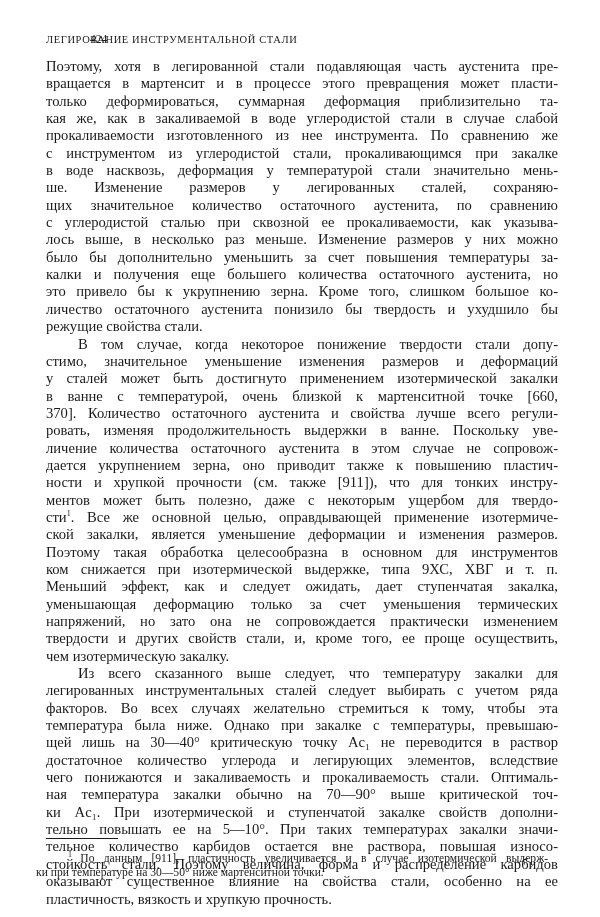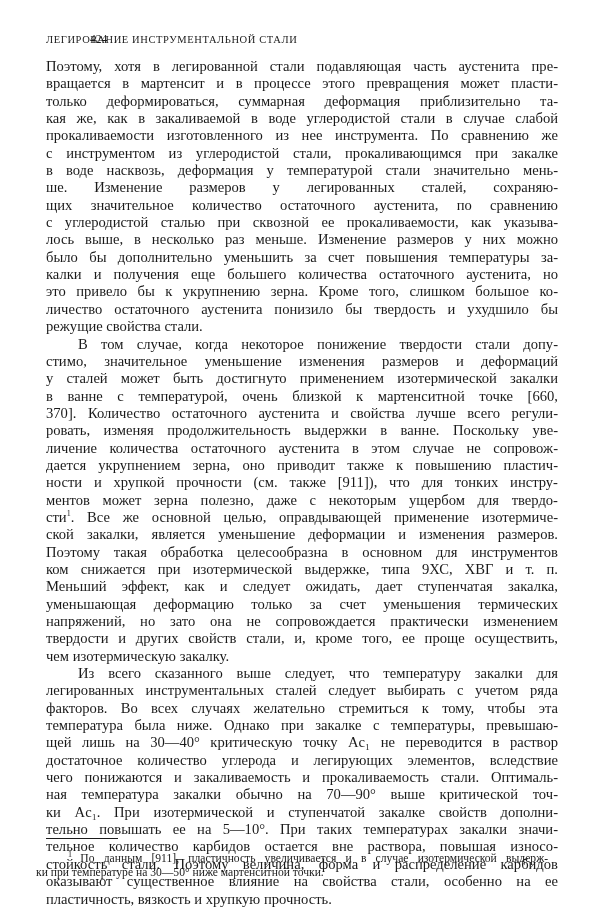--- a/index.html
+++ b/index.html
@@ -51,21 +51,21 @@
     <div class="line last"><span>режущие свойства стали.</span></div>
     <div class="line indent"><span>В том случае, когда некоторое понижение твердости стали допу-</span></div>
     <div class="line"><span>стимо, значительное уменьшение изменения размеров и деформаций</span></div>
     <div class="line"><span>у сталей может быть достигнуто применением изотермической закалки</span></div>
     <div class="line"><span>в ванне с температурой, очень близкой к мартенситной точке [660,</span></div>
     <div class="line"><span>370]. Количество остаточного аустенита и свойства лучше всего регули-</span></div>
     <div class="line"><span>ровать, изменяя продолжительность выдержки в ванне. Поскольку уве-</span></div>
     <div class="line"><span>личение количества остаточного аустенита в этом случае не сопровож-</span></div>
     <div class="line"><span>дается укрупнением зерна, оно приводит также к повышению пластич-</span></div>
     <div class="line"><span>ности и хрупкой прочности (см. также [911]), что для тонких инстру-</span></div>
-    <div class="line"><span>ментов может зерна полезно, даже с некоторым ущербом для твердо-</span></div>
+    <div class="line"><span>ментов может быть полезно, даже с некоторым ущербом для твердо-</span></div>
     <div class="line"><span>сти</span><sup>1</sup><span>. Все же основной целью, оправдывающей применение изотермиче-</span></div>
     <div class="line"><span>ской закалки, является уменьшение деформации и изменения размеров.</span></div>
     <div class="line"><span>Поэтому такая обработка целесообразна в основном для инструментов</span></div>
     <div class="line"><span>ком снижается при изотермической выдержке, типа 9ХС, ХВГ и т. п.</span></div>
     <div class="line"><span>Меньший эффект, как и следует ожидать, дает ступенчатая закалка,</span></div>
     <div class="line"><span>уменьшающая деформацию только за счет уменьшения термических</span></div>
     <div class="line"><span>напряжений, но зато она не сопровождается практически изменением</span></div>
     <div class="line"><span>твердости и других свойств стали, и, кроме того, ее проще осуществить,</span></div>
     <div class="line last"><span>чем изотермическую закалку.</span></div>
     <div class="line indent"><span>Из всего сказанного выше следует, что температуру закалки для</span></div>

